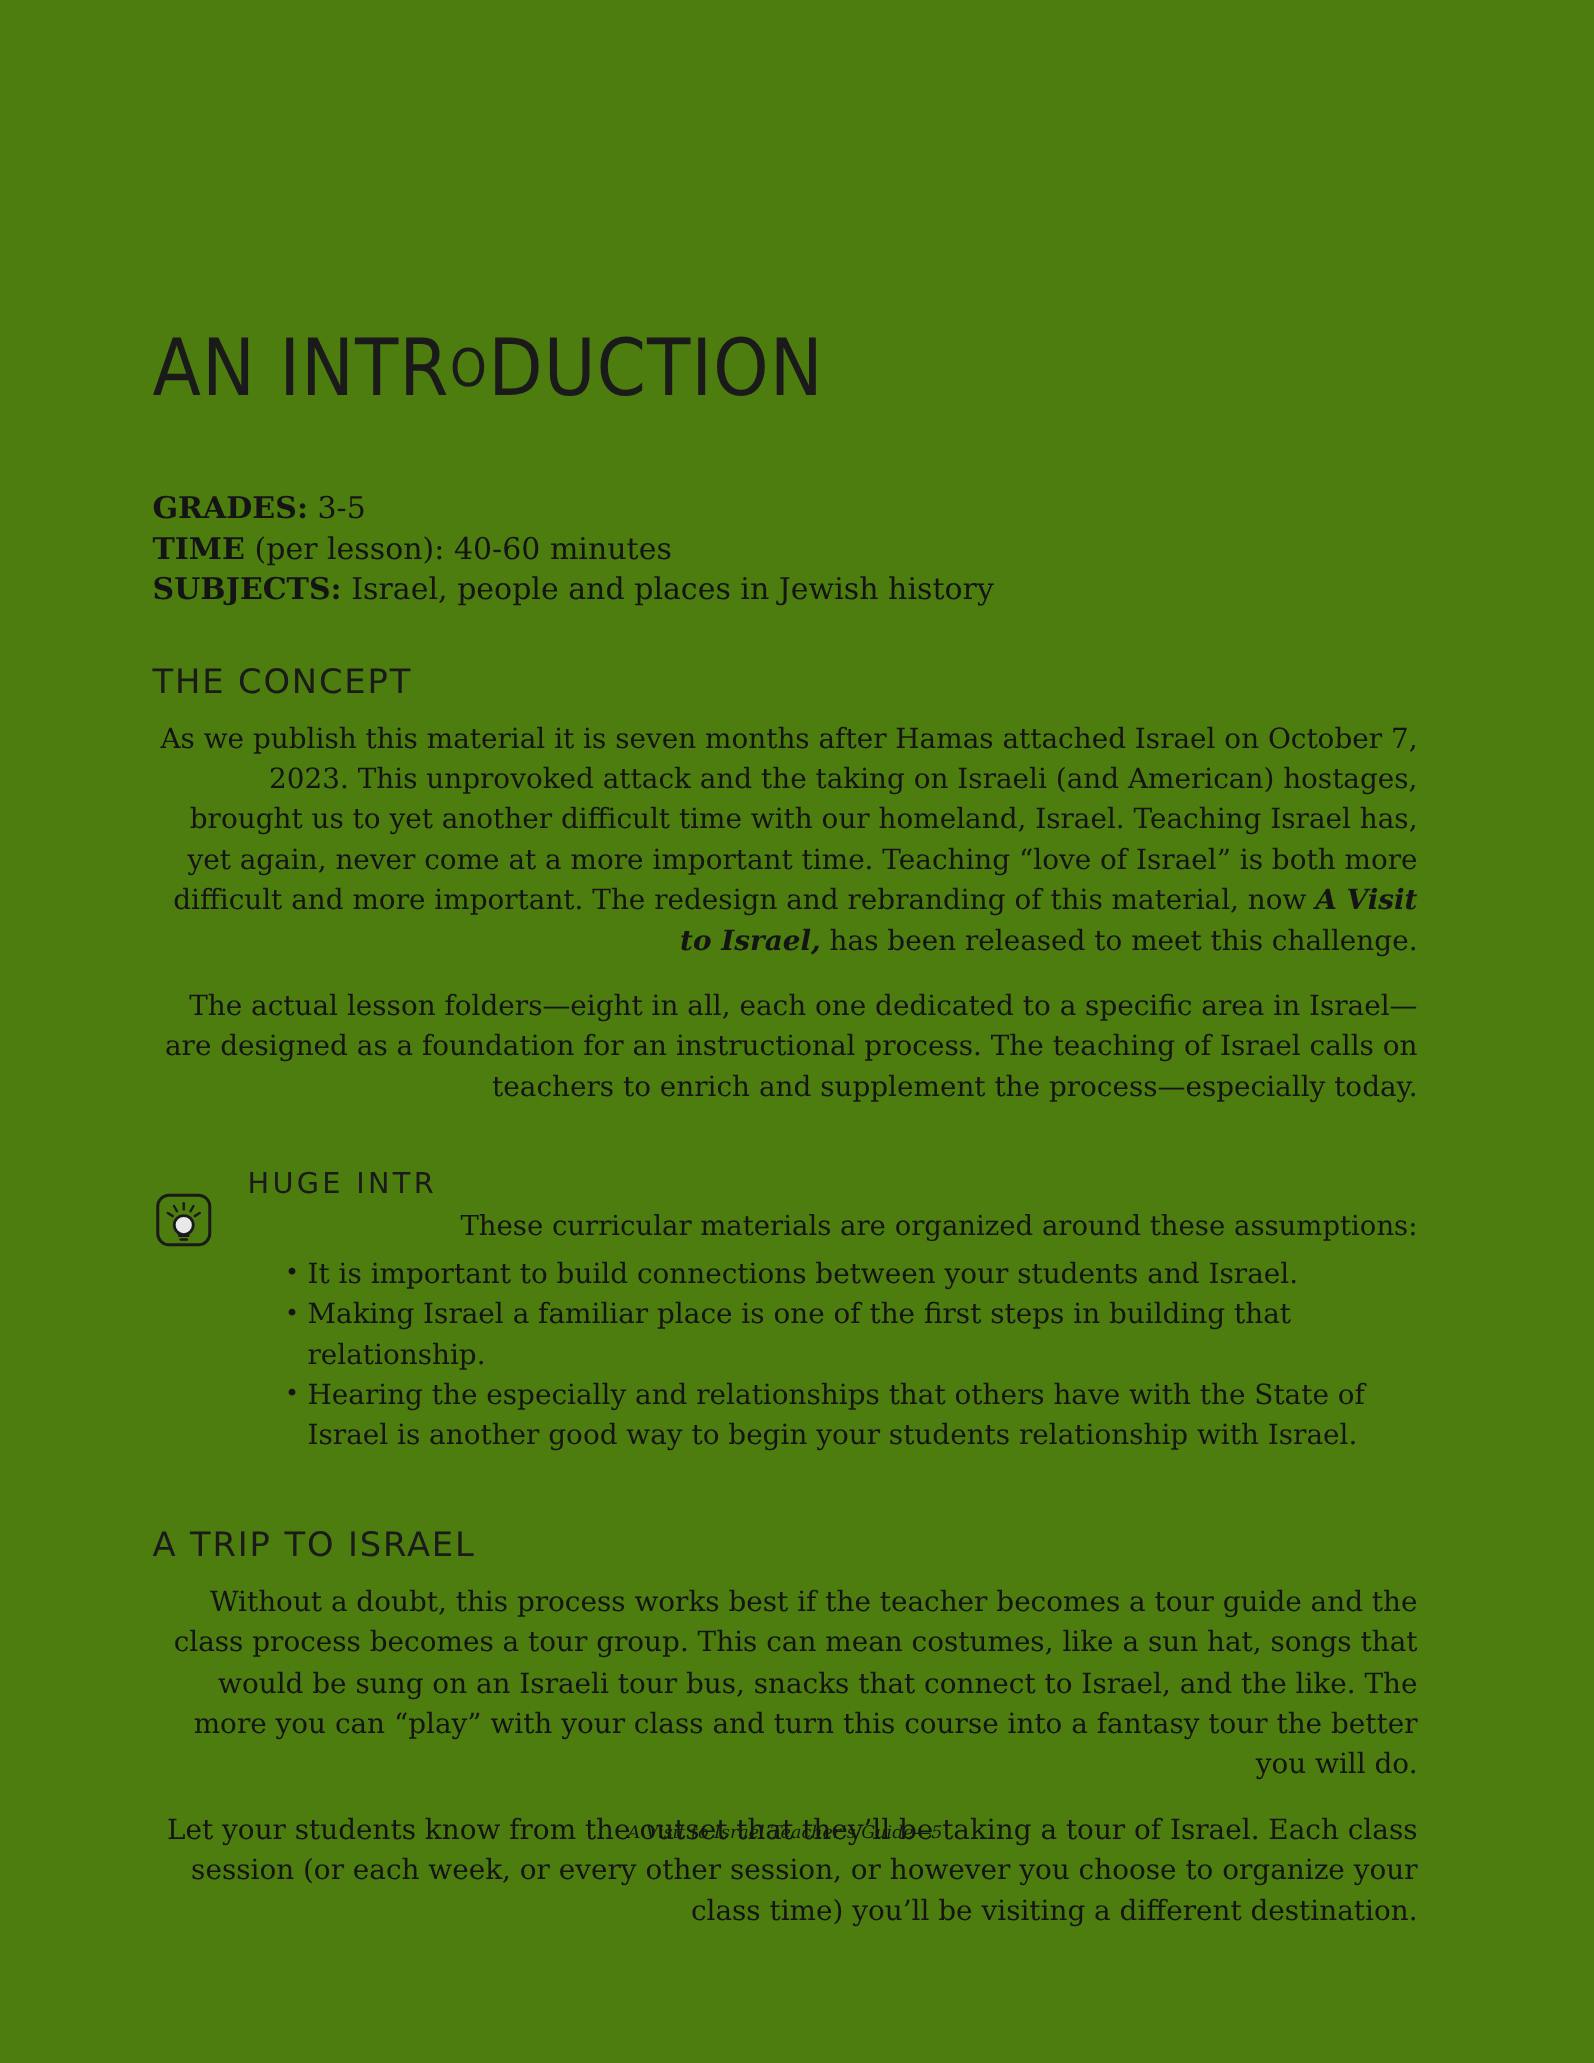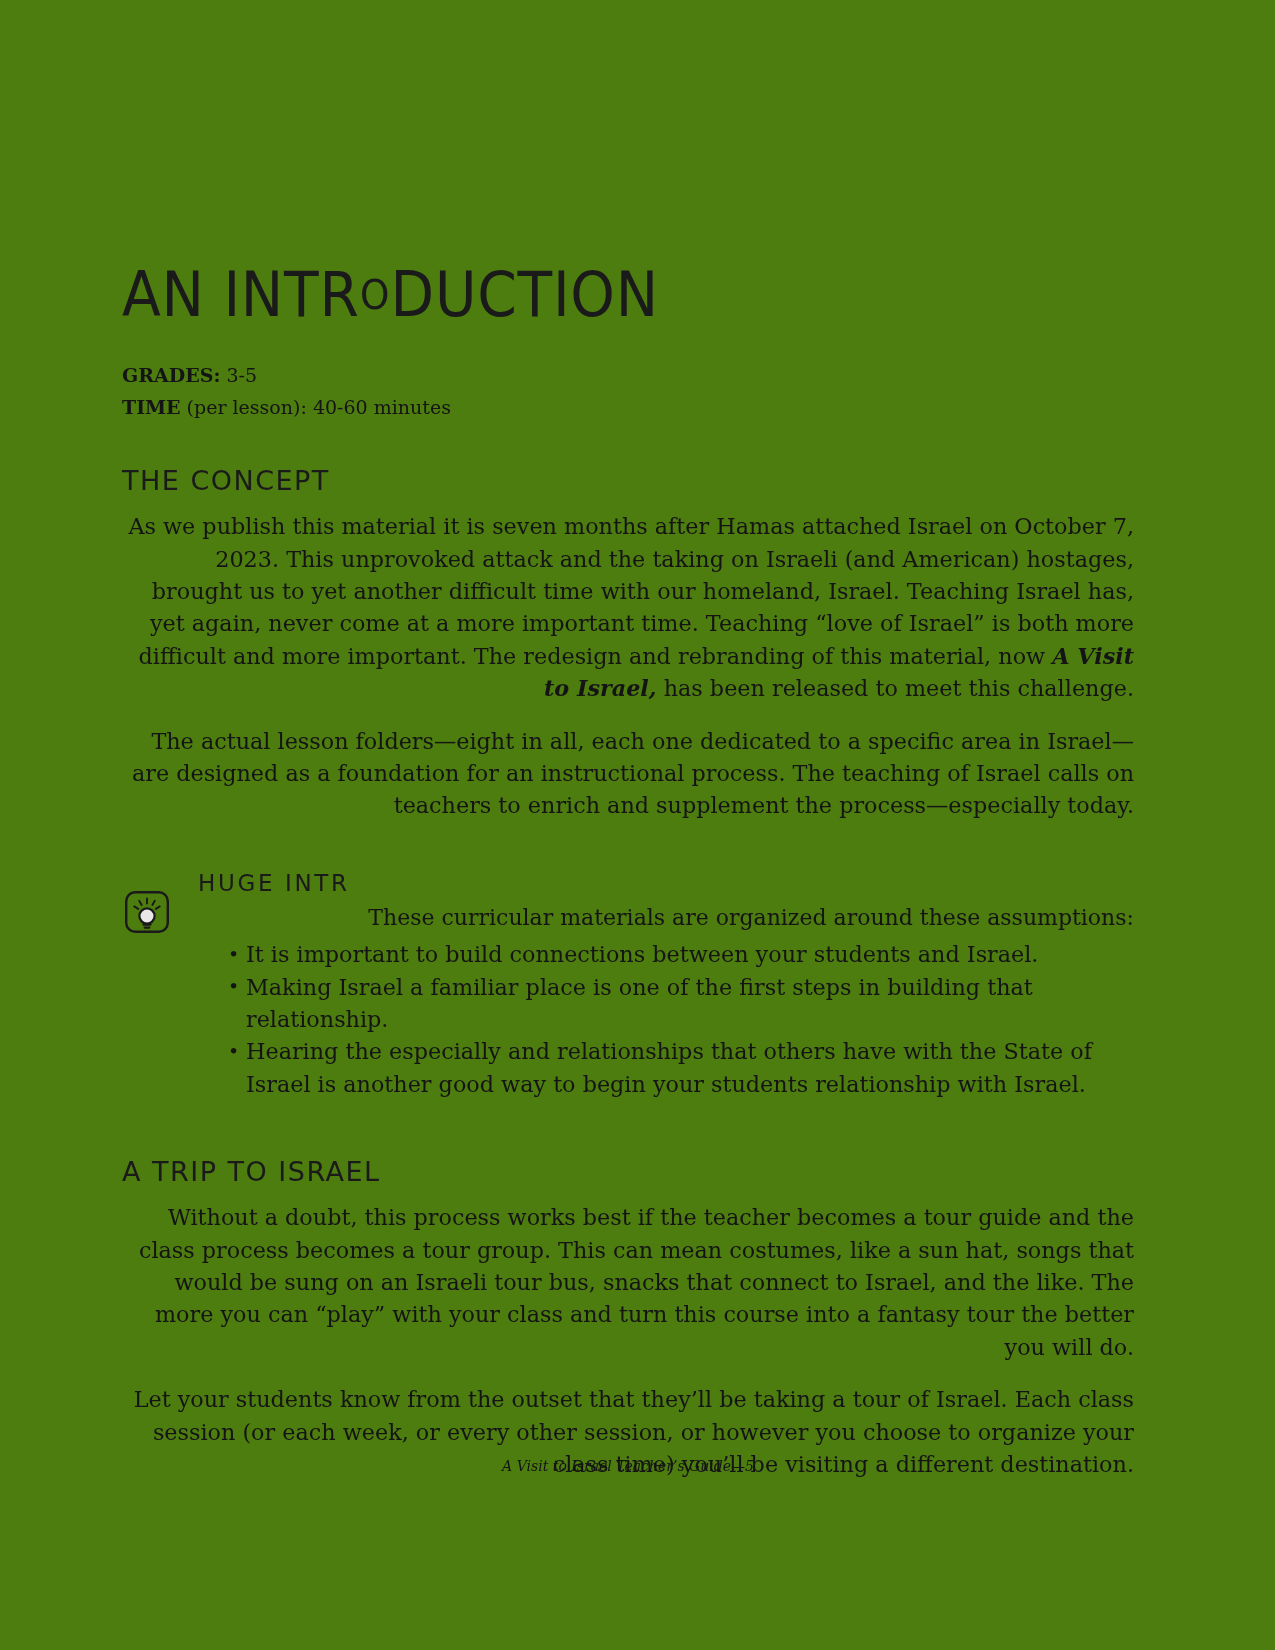--- a/index.html
+++ b/index.html
@@ -46,22 +46,22 @@
     margin: 0 0.01em;
   }
 
   
   .meta, .body-p, .bullets li, .footer {
     font-family: "DejaVu Serif", "Liberation Serif", serif;
     color: #141414;
   }
 
   .meta {
-    margin-top: 32px;
-    font-size: 19px;
+    margin-top: 62px;
+    font-size: 24px;
     line-height: 31.5px;
   }
   .meta .lbl {
     font-weight: bold;
   }
 
   .section-h {
     font-size: 27px;
     letter-spacing: 0.055em;
     margin: 42px 0 14px 0;
@@ -142,20 +142,21 @@
 
 <div class="page">
 
   <div class="content">
 
     <h1 class="display page-title"><span>AN INTR</span><span class="oh">O</span><span>DUCTION</span></h1>
 
     <div class="meta">
       <div><span class="lbl">GRADES:</span><span> 3-5</span></div>
       <div><span class="lbl">TIME</span><span> (per lesson): 40-60 minutes</span></div>
+      <div><span class="lbl">SUBJECTS:</span><span> Israel, people and places in Jewish history</span></div>
     </div>
 
     <h2 class="display section-h">THE CONCEPT</h2>
 
     <p class="body-p"><span>As we publish this material it is seven months after Hamas attached Israel on October 7, 2023. This unprovoked attack and the taking on Israeli (and American) hostages, brought us to yet another difficult time with our homeland, Israel. Teaching Israel has, yet again, never come at a more important time. Teaching “love of Israel” is both more difficult and more important. The redesign and rebranding of this material, now </span><span class="bi">A Visit to Israel,</span><span> has been released to meet this challenge.</span></p>
 
     <p class="body-p">The actual lesson folders—eight in all, each one dedicated to a specific area in Israel—are designed as a foundation for an instructional process. The teaching of Israel calls on teachers to enrich and supplement the process—especially today.</p>
 
     <div class="huge-wrap">
 

